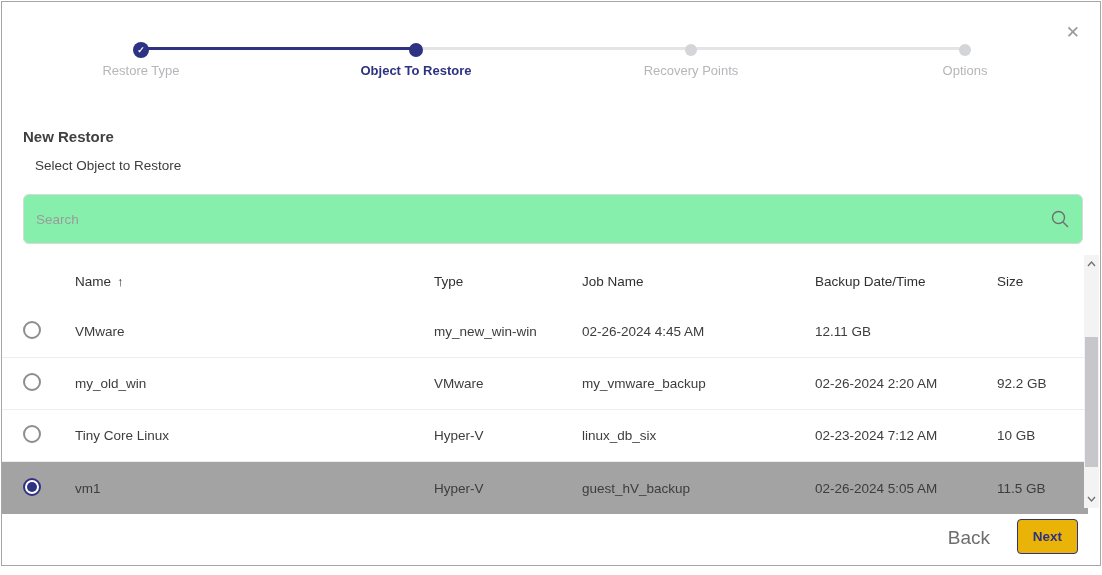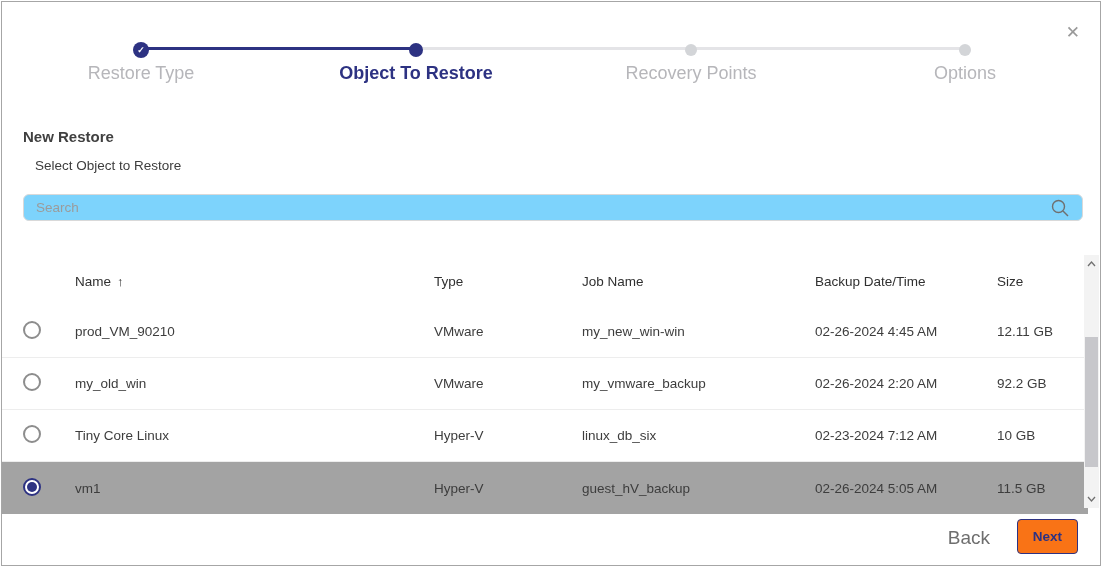--- a/index.html
+++ b/index.html
@@ -21,30 +21,30 @@
   .step { position:absolute; top:0; width:0; }
   .step .dot {
     position:absolute; top:48px; left:0; transform:translate(-50%,-50%);
     border-radius:50%; display:flex; align-items:center; justify-content:center;
   }
   .step.completed .dot { width:16px; height:16px; background:#2d3282; color:#ffffff; font-size:9px; font-weight:bold; }
   .step.active .dot { width:14px; height:14px; background:#2d3282; }
   .step.upcoming .dot { width:12px; height:12px; background:#d3d5d8; }
   .step .slabel {
     position:absolute; top:61px; left:0; transform:translateX(-50%);
-    white-space:nowrap; font-size:18px; color:#b6b6ba;text-align:right;
+    white-space:nowrap; font-size:13px; color:#b6b6ba;text-align:right;
   }
   .step.active .slabel { color:#2d3282; font-weight:bold; }
   
   .title { position:absolute; left:21px; top:126px; font-size:15px; font-weight:bold; color:#404040; }
   .subtitle { position:absolute; left:33px; top:156px; font-size:13.5px; color:#3d3d3d; }
   
   .searchbox {
-    position:absolute; left:21px; top:192px; width:1060px; height:27px;
-    border:1px solid #d9d9d9; border-radius:6px; background:#7dd3fc;
+    position:absolute; left:21px; top:192px; width:1060px; height:50px;
+    border:1px solid #d9d9d9; border-radius:6px; background:#86efac;
     display:flex; align-items:center;
   }
   .searchbox input {
     flex:1; border:none; outline:none; font-size:13.5px; color:#3d3d3d;
     padding:0 12px; background:transparent; font-family:"Liberation Sans", sans-serif;
   }
   .searchbox input::placeholder { color:#9b9b9b; }
   .search-icon { width:20px; height:20px; margin-right:12px; flex:0 0 auto; }
   
   .tablewrap { position:absolute; left:0; top:255px; width:1086px; }
@@ -77,21 +77,21 @@
   .sb-arrow svg { display:block; margin:4px auto 0; }
   .sb-up { top:2px; }
   .sb-down { bottom:2px; }
   .sb-thumb { position:absolute; left:1px; right:1px; top:82px; height:130px; background:#c7c7cb; }
   
   .back-btn {
     position:absolute; right:110px; top:525px; font-size:19px; color:#6e6e6e; cursor:pointer;
   }
   .next-btn {
     position:absolute; right:22px; top:517px; width:61px; height:35px;
-    background:#f97316; border:1px solid #2d3282; border-radius:4px;
+    background:#eab308; border:1px solid #2d3282; border-radius:4px;
     font-size:13.5px; font-weight:bold; color:#2d3282; cursor:pointer;
     font-family:"Liberation Sans", sans-serif;
   }
 </style>
 </head>
 <body>
 
 <div class="dialog">
 
   <span class="close">✕</span>
@@ -141,21 +141,20 @@
       <div class="hcell">Type</div>
       <div class="hcell">Job Name</div>
       <div class="hcell">Backup Date/Time</div>
       <div class="hcell">Size</div>
     </div>
     <div id="tbody">
   <div class="trow">
     <div class="cell radio-cell">
       <span class="radio"></span>
     </div>
-    <div class="cell">prod_VM_90210</div>
     <div class="cell">VMware</div>
     <div class="cell">my_new_win-win</div>
     <div class="cell">02-26-2024 4:45 AM</div>
     <div class="cell">12.11 GB</div>
   </div>
 
   <div class="trow">
     <div class="cell radio-cell">
       <span class="radio"></span>
     </div>

